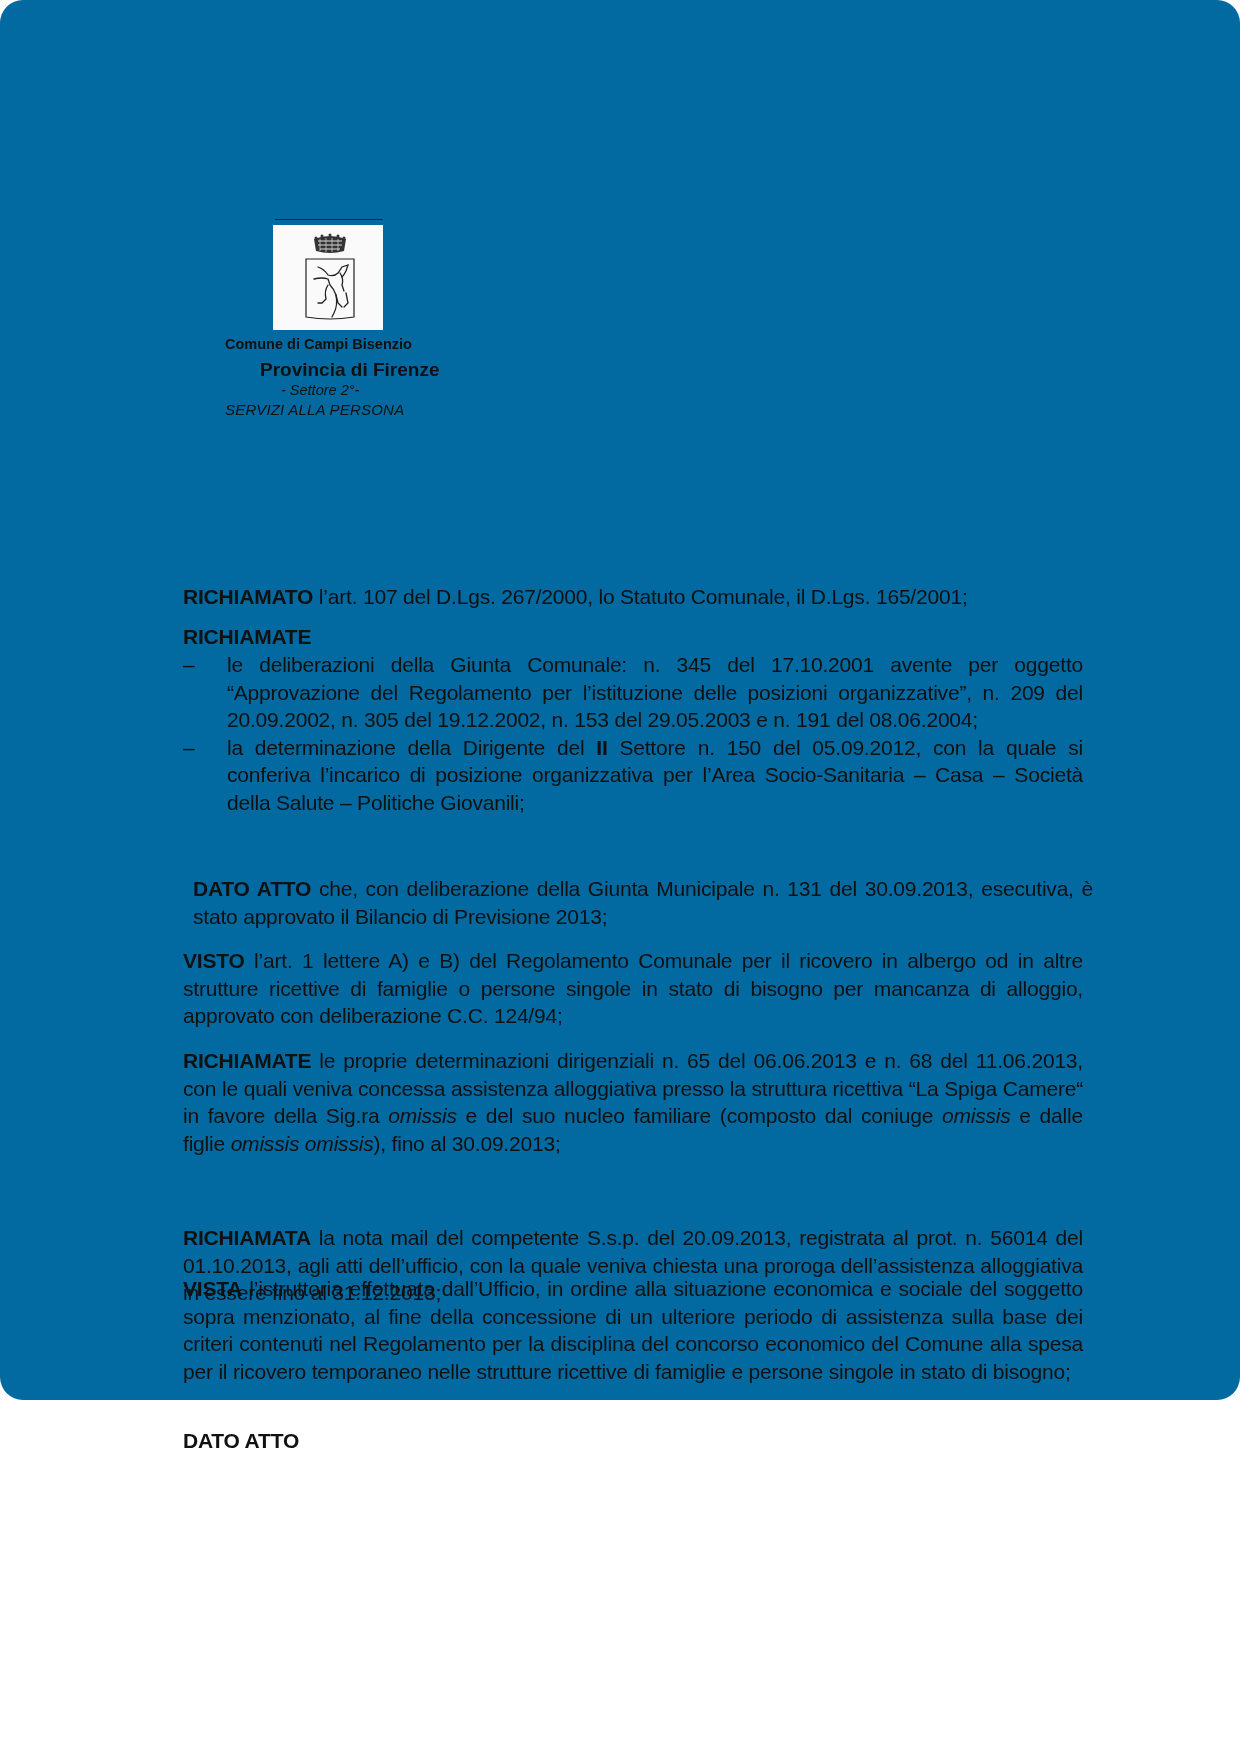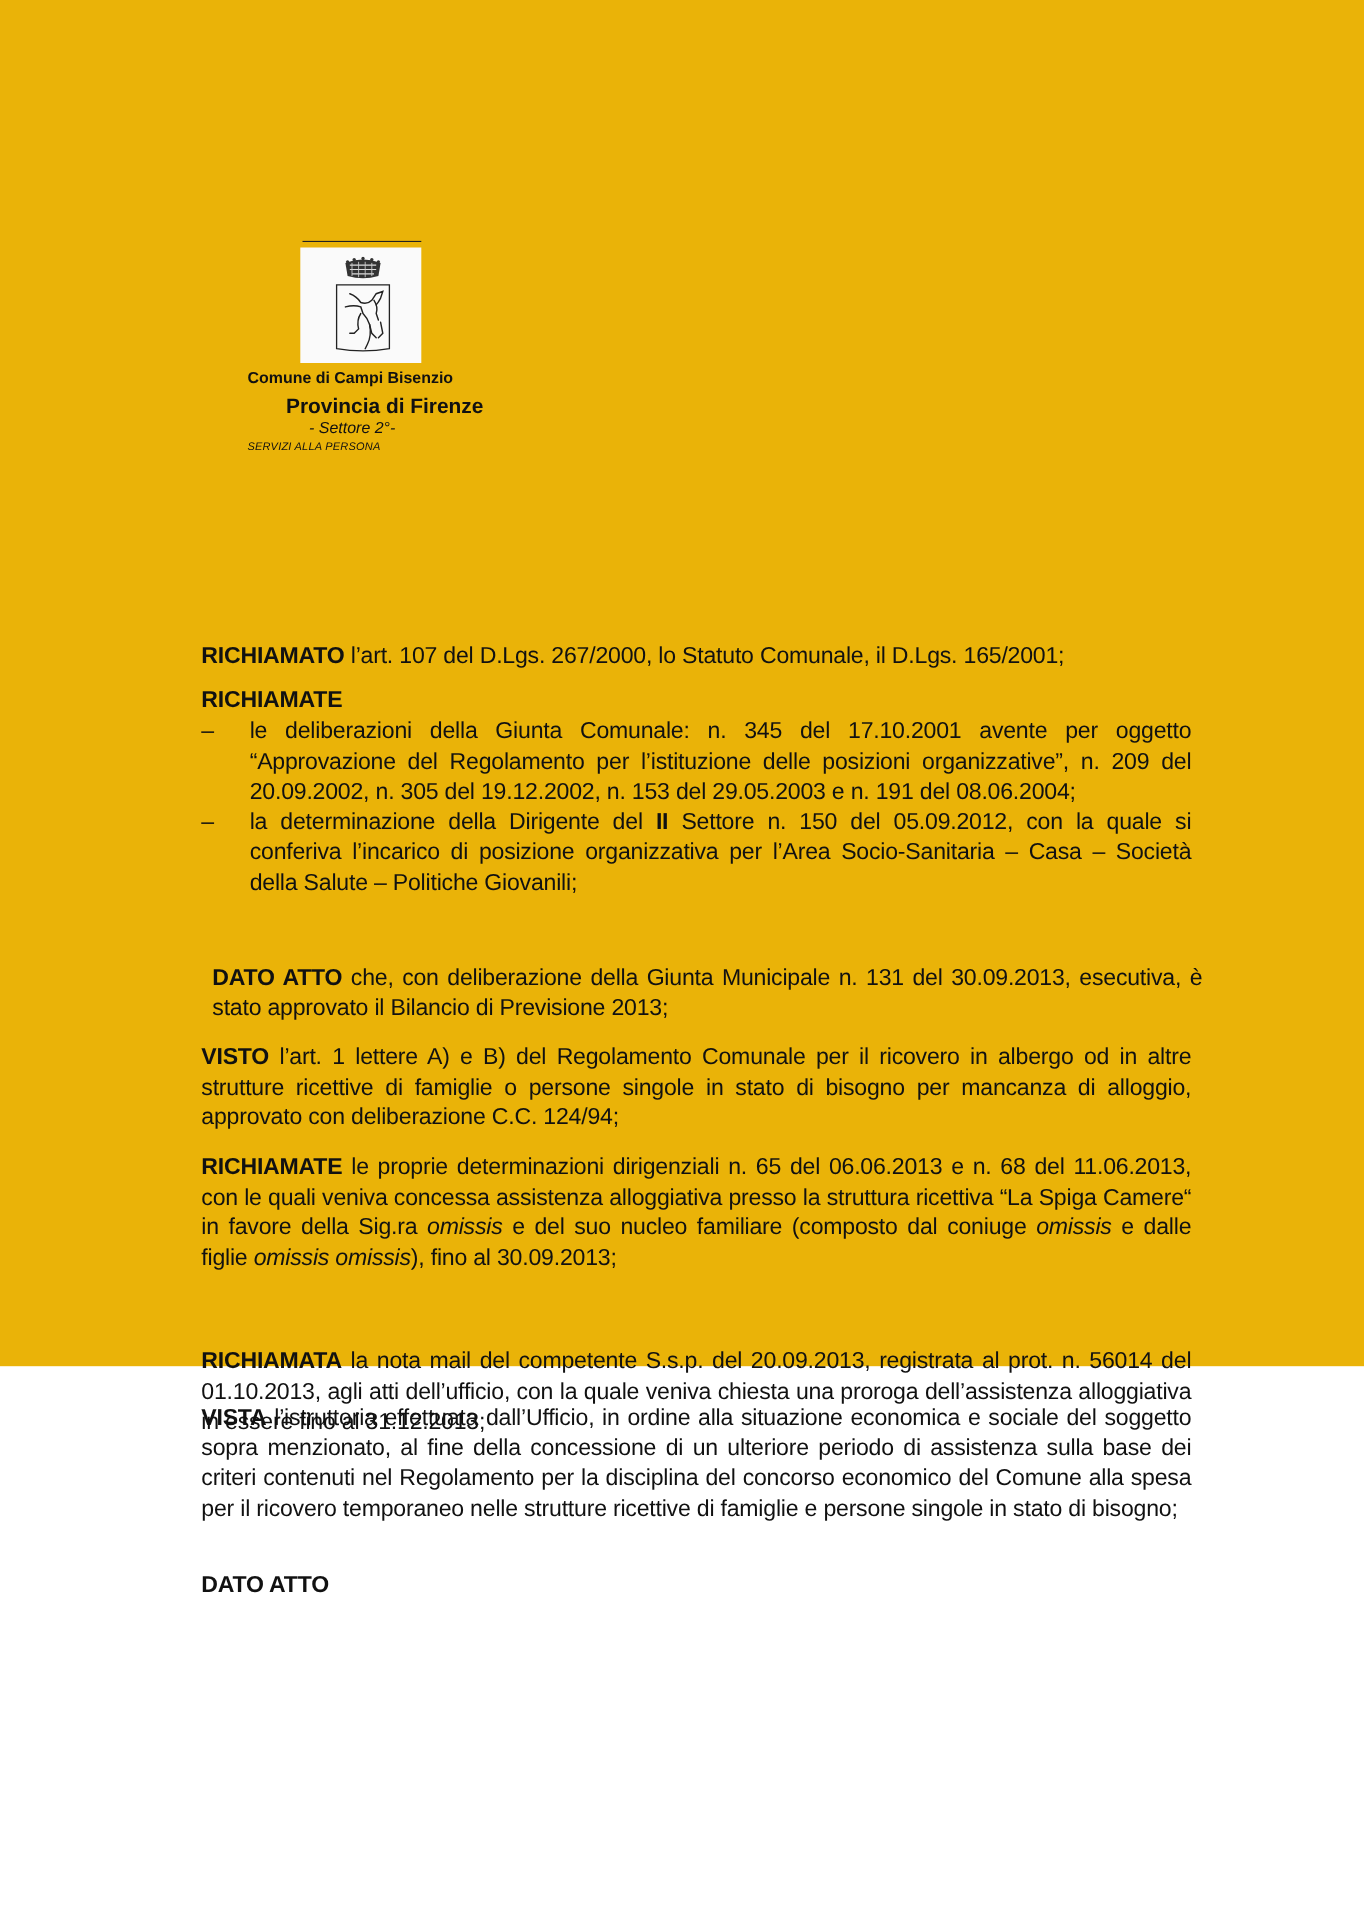--- a/index.html
+++ b/index.html
@@ -1,27 +1,27 @@
 <!DOCTYPE html>
 <html><head>
   <meta charset="utf-8">
   <style>
     html, body { margin: 0; padding: 0; background: #ffffff; }
     body { width: 1240px; height: 1754px; position: relative; overflow: hidden; color: #111; font-family: "Liberation Sans", sans-serif; }
-    .page { position: absolute; left: 0; top: 0; width: 1240px; height: 1242px; background: #eab308; }
+    .page { position: absolute; left: 0; top: 0; width: 1240px; height: 1400px; background: #0369a1; border-radius: 23px; }
 
     
     .logo-rule { position: absolute; left: 275px; top: 219px; width: 108px; height: 0; border-top: 1.5px solid #222; }
     .logo-bg { position: absolute; left: 273px; top: 225px; width: 110px; height: 105px; background: #fafafa; }
     .crest { position: absolute; left: 294px; top: 233px; width: 72px; height: 92px; }
     .org-block { position: absolute; left: 220px; top: 336px; width: 230px; }
     .org-name { position: absolute; left: 5px; top: 0; font-weight: bold; font-size: 14.5px; white-space: nowrap; }
     .org-province { position: absolute; left: 40px; top: 23px; font-weight: bold; font-size: 19px; white-space: nowrap; }
     .org-sector { position: absolute; left: 61px; top: 46px; font-style: italic; font-size: 14.5px; white-space: nowrap; }
-    .org-dept { position: absolute; left: 5px; top: 65px; font-style: italic; font-size: 10px; white-space: nowrap; letter-spacing: 0.2px; }
+    .org-dept { position: absolute; left: 5px; top: 65px; font-style: italic; font-size: 15px; white-space: nowrap; letter-spacing: 0.2px; }
 
     
     .doc-title { position: absolute; left: 183px; top: 470px; width: 900px; font-size: 21px; text-decoration: underline; text-underline-offset: 3px; white-space: nowrap; letter-spacing: -0.2px; }
 
     
     .body-text { position: absolute; left: 183px; width: 900px; font-size: 21px; line-height: 27.5px; text-align: justify; letter-spacing: -0.2px; }
     .kw { font-weight: bold; }
     .it { font-style: italic; }
     .list { position: absolute; left: 183px; width: 900px; font-size: 21px; line-height: 27.5px; }
     .list-item { position: relative; padding-left: 44px; text-align: justify; letter-spacing: -0.2px; }

